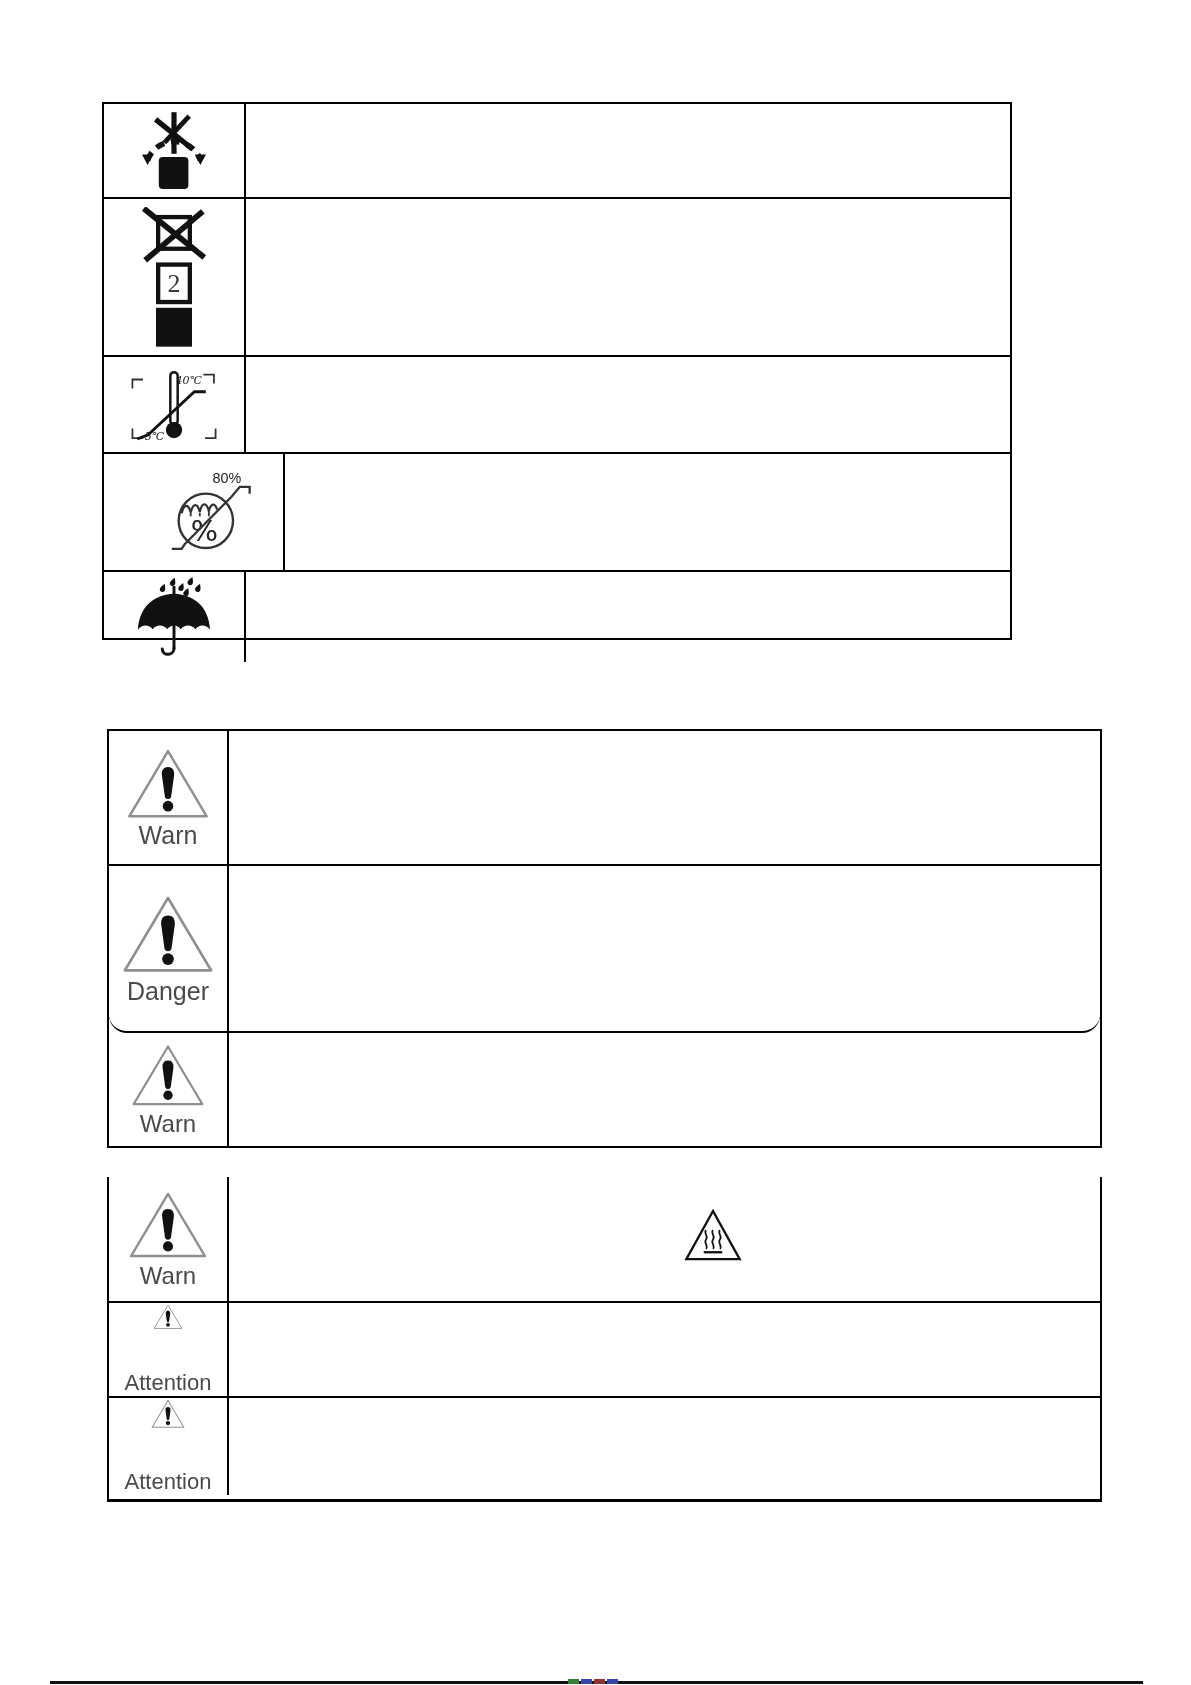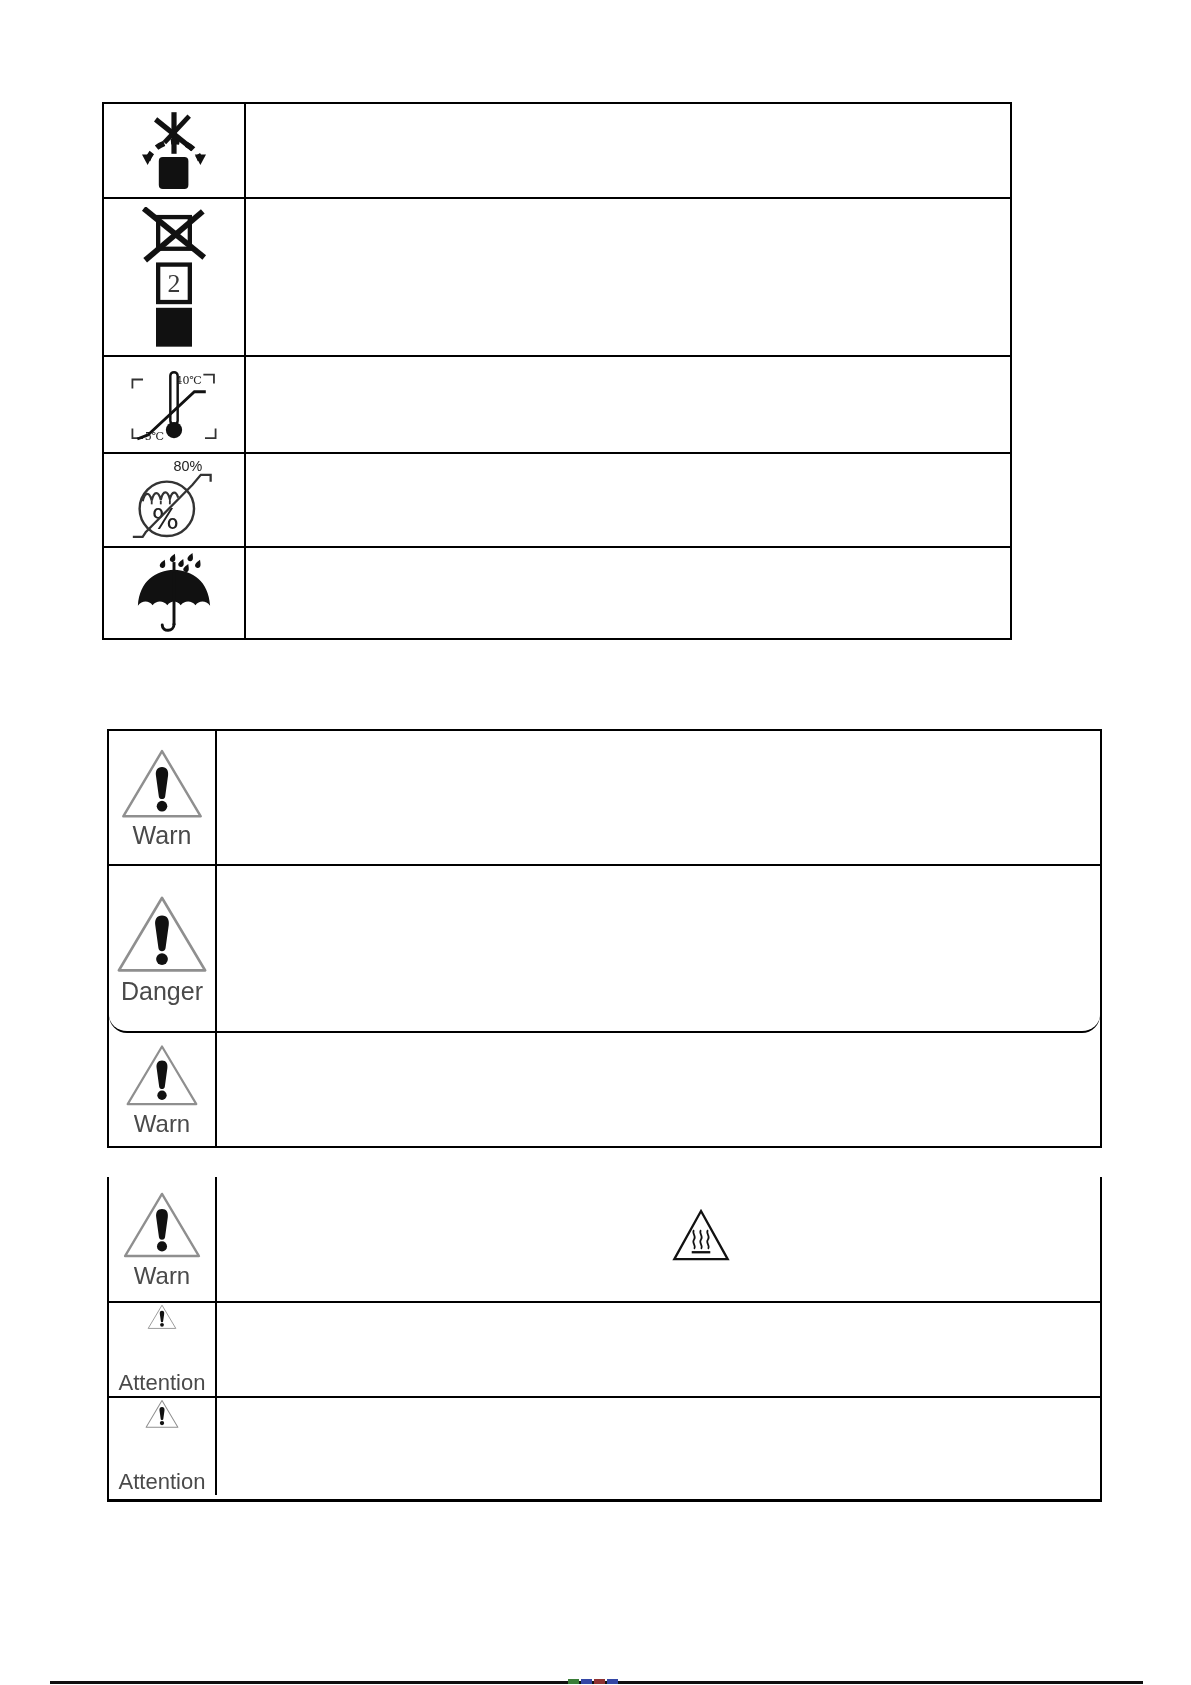--- a/index.html
+++ b/index.html
@@ -17,21 +17,21 @@
 
   
   .tbl{position:absolute;border:2px solid #000;box-sizing:border-box;background:#fff;}
   .tbl.no-top{border-top:none;border-bottom-width:3px;}
   .row{display:flex;border-bottom:2px solid #000;box-sizing:border-box;}
   .row:last-child{border-bottom:none;}
   .cell-icon{display:flex;flex-direction:column;align-items:center;justify-content:center;
              border-right:2px solid #000;box-sizing:border-box;flex:0 0 auto;}
   .cell-desc{flex:1;position:relative;}
   .t1 .cell-icon{width:142px;}
-  .t2 .cell-icon,.t3 .cell-icon{width:108px;text-align:right;}
+  .t2 .cell-icon,.t3 .cell-icon{width:120px;text-align:right;}
 
   .tri-label{color:#4a4a4a;margin-top:1px;}
   .lbl-big{font-size:25px;}
   .lbl-mid{font-size:24px;}
   .lbl-small{font-size:22px;margin-top:40px;}
 
   .hot-icon-wrap{position:absolute;left:455px;top:30px;width:58px;height:64px;}
 
   
   .footer-line{position:absolute;left:50px;right:48px;top:1681px;height:3px;background:#101010;}
@@ -78,38 +78,38 @@
           <line x1="8" y1="2" x2="92" y2="70" stroke="#111" stroke-width="8"></line>
           <line x1="90" y1="6" x2="10" y2="74" stroke="#111" stroke-width="8"></line>
           <rect x="28" y="80" width="44" height="52" fill="none" stroke="#111" stroke-width="6"></rect>
           <text x="50" y="118" text-anchor="middle" font-family="Liberation Serif, DejaVu Serif, serif" font-size="36" fill="#3a3a3a">2</text>
           <rect x="25" y="140" width="50" height="54" fill="#111"></rect>
         </svg>
       </div>
       <div class="cell-desc"></div>
     </div>
 
-    <div class="row" style="height:97px;">
+    <div class="row" style="height:97px;font-style:italic;">
       <div class="cell-icon">
         <svg width="106" viewBox="0 0 130 100">
           <path d="M14 30 V19 H27" fill="none" stroke="#333" stroke-width="2.2"></path>
           <text x="99" y="24" text-anchor="end" font-family="DejaVu Serif, Liberation Serif, serif" font-size="13.5" fill="#222">40℃</text>
           <path d="M101 13 H114 V24" fill="none" stroke="#333" stroke-width="2.2"></path>
           <path d="M14 79 V91 H27" fill="none" stroke="#333" stroke-width="2.2"></path>
           <text x="29" y="93" text-anchor="start" font-family="DejaVu Serif, Liberation Serif, serif" font-size="13.5" fill="#222">5℃</text>
           <path d="M103 91 H116 V79" fill="none" stroke="#333" stroke-width="2.2"></path>
           <rect x="60.5" y="10" width="9" height="64" rx="4.5" fill="#fff" stroke="#111" stroke-width="3"></rect>
           <circle cx="65" cy="81" r="10" fill="#111"></circle>
           <path d="M20 92 L33 87 L90 34 L104 34" fill="none" stroke="#111" stroke-width="3.5"></path>
         </svg>
       </div>
       <div class="cell-desc"></div>
     </div>
 
-    <div class="row" style="height:94px;">
+    <div class="row" style="height:118px;padding-left:39px;">
       <div class="cell-icon">
         <svg width="102" viewBox="0 0 135 108">
           <text x="86" y="16" text-anchor="middle" font-family="Liberation Sans, sans-serif" font-size="19" fill="#222">80%</text>
           <circle cx="58" cy="66" r="36" fill="none" stroke="#333" stroke-width="3.2"></circle>
           <path d="M26 56 c3 -13 9 -13 12 -1 c3 -13 9 -13 12 -1 c3 -13 9 -13 12 -1 c3 -11 8 -11 11 -2" fill="none" stroke="#333" stroke-width="3"></path>
           <line x1="38" y1="55" x2="38" y2="60" stroke="#333" stroke-width="2.4"></line>
           <line x1="50" y1="55" x2="50" y2="60" stroke="#333" stroke-width="2.4"></line>
           <line x1="62" y1="55" x2="62" y2="60" stroke="#333" stroke-width="2.4"></line>
           <text x="56" y="92" text-anchor="middle" font-family="DejaVu Sans, sans-serif" font-size="38" fill="#222">%</text>
           <path d="M13 103 L26 103 L30 97 L92 34 L103 21 L116 21 L116 30" fill="none" stroke="#333" stroke-width="3"></path>

